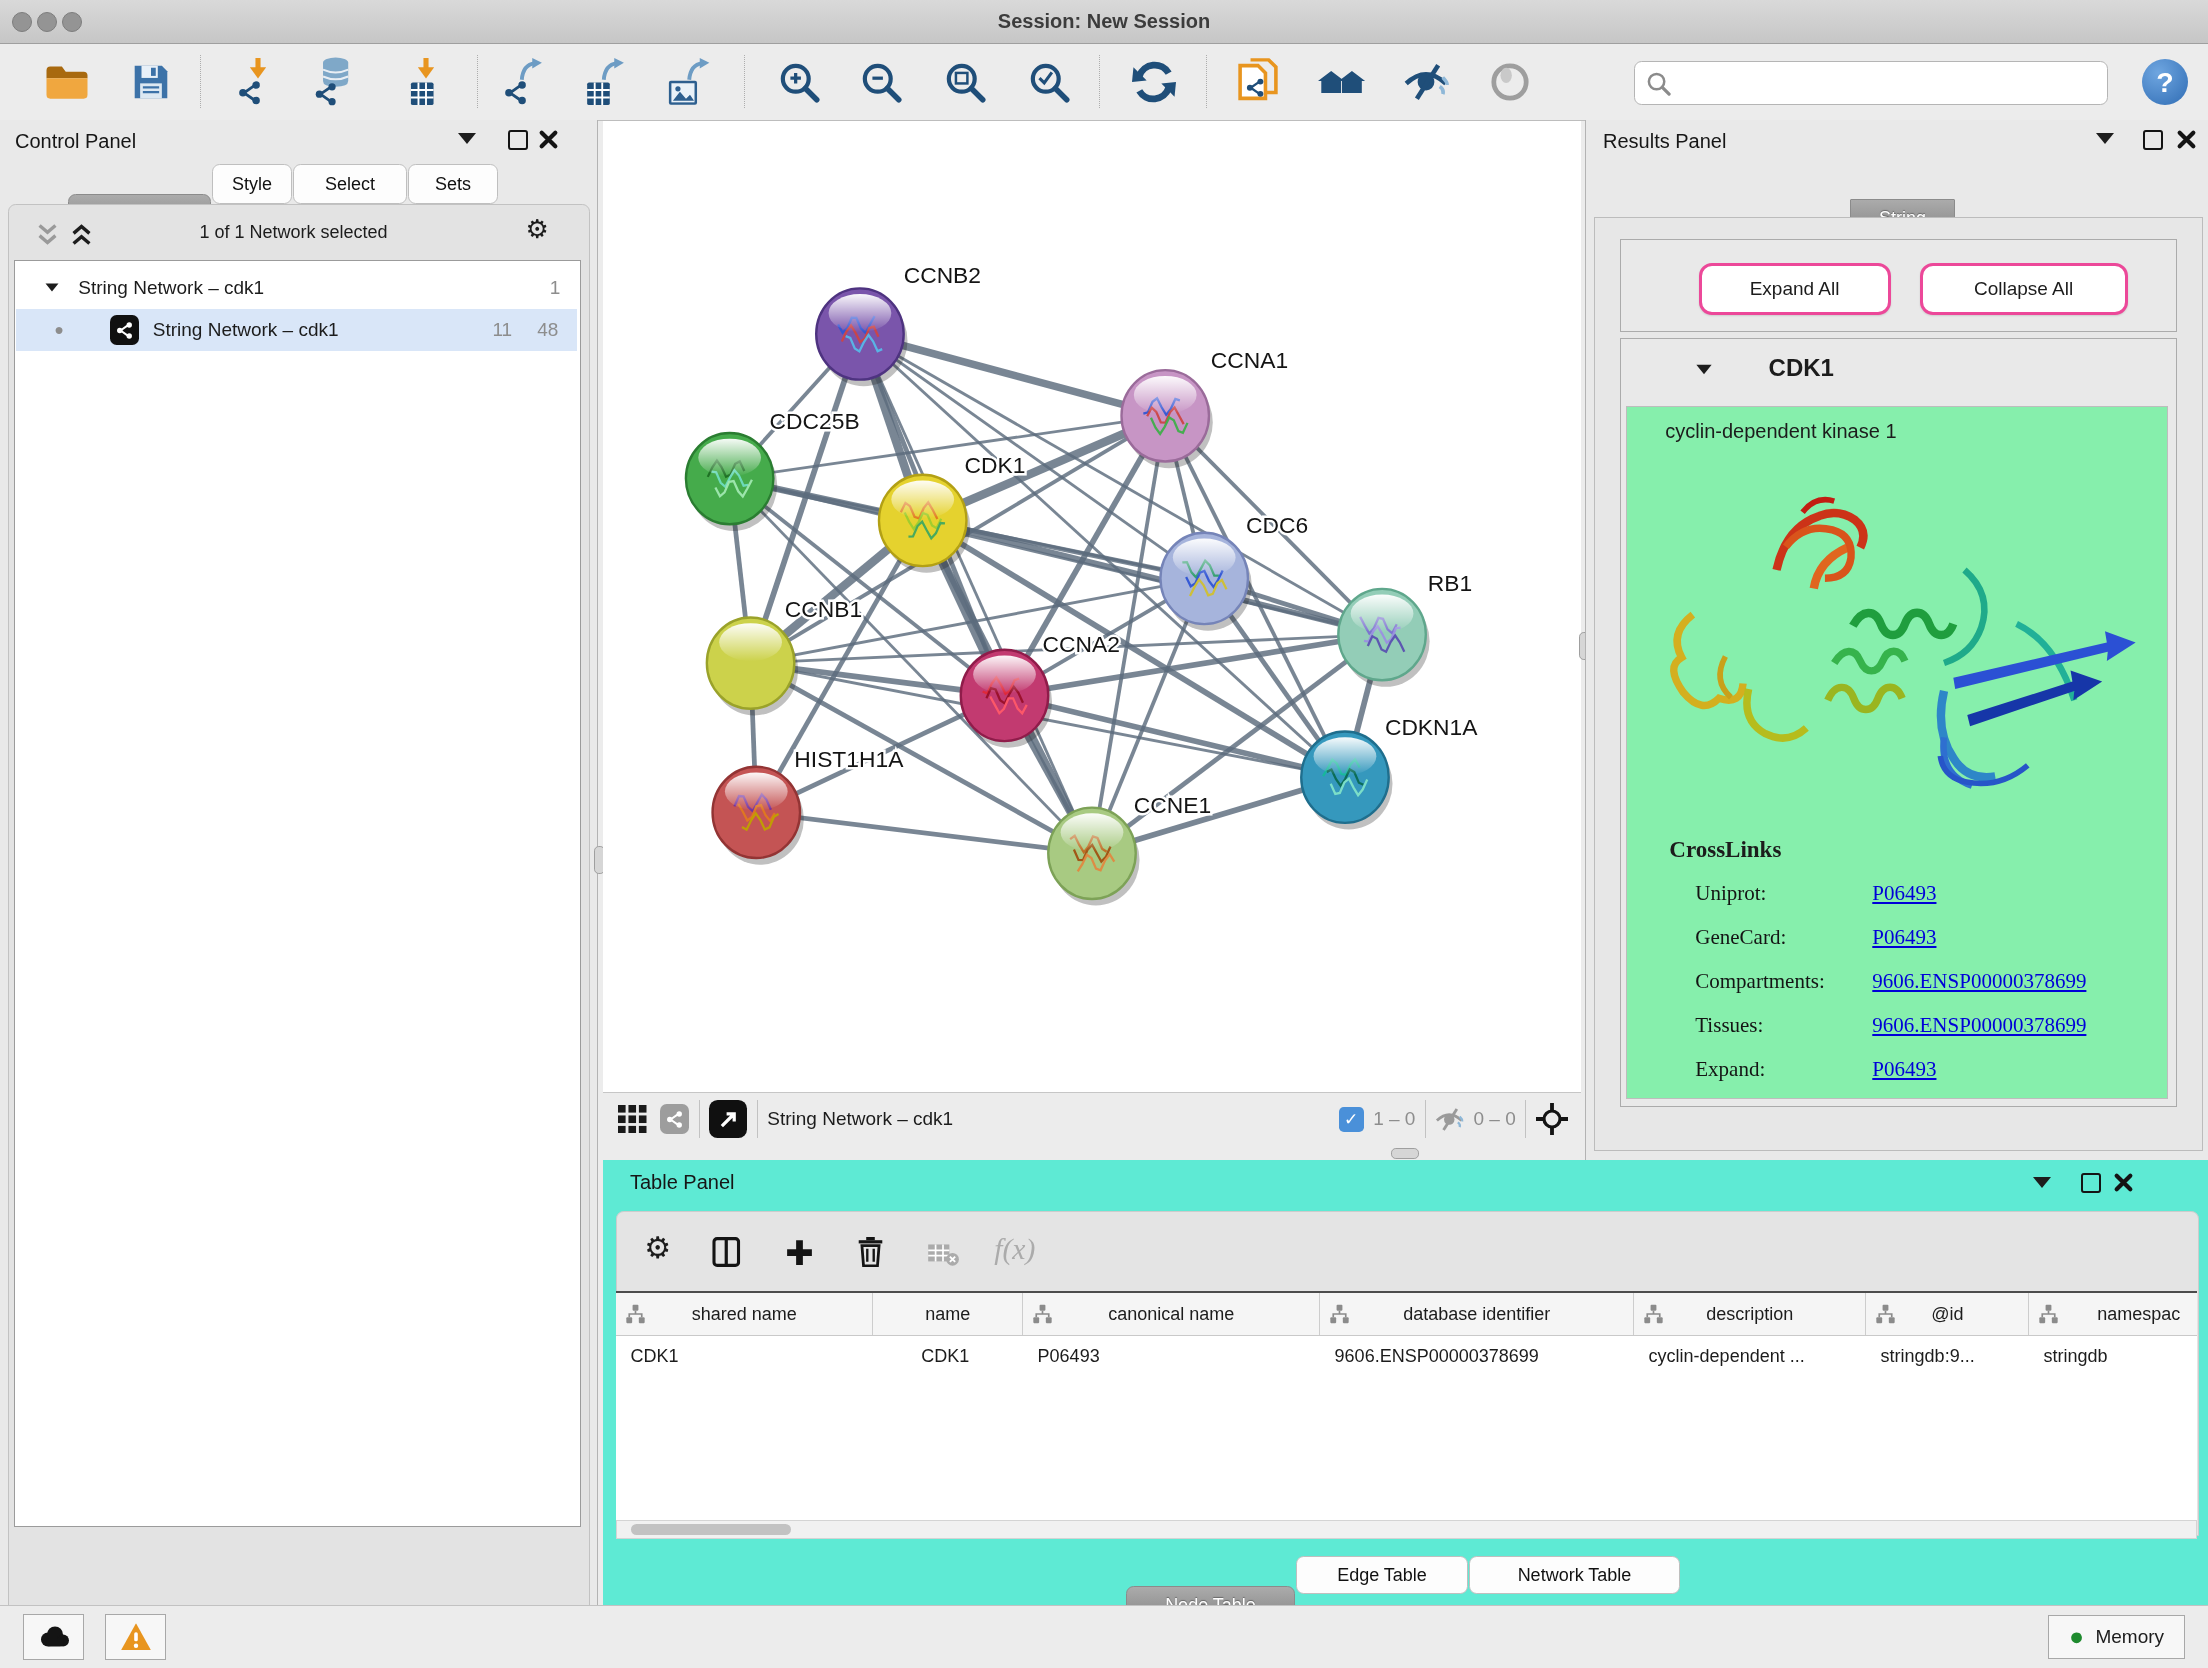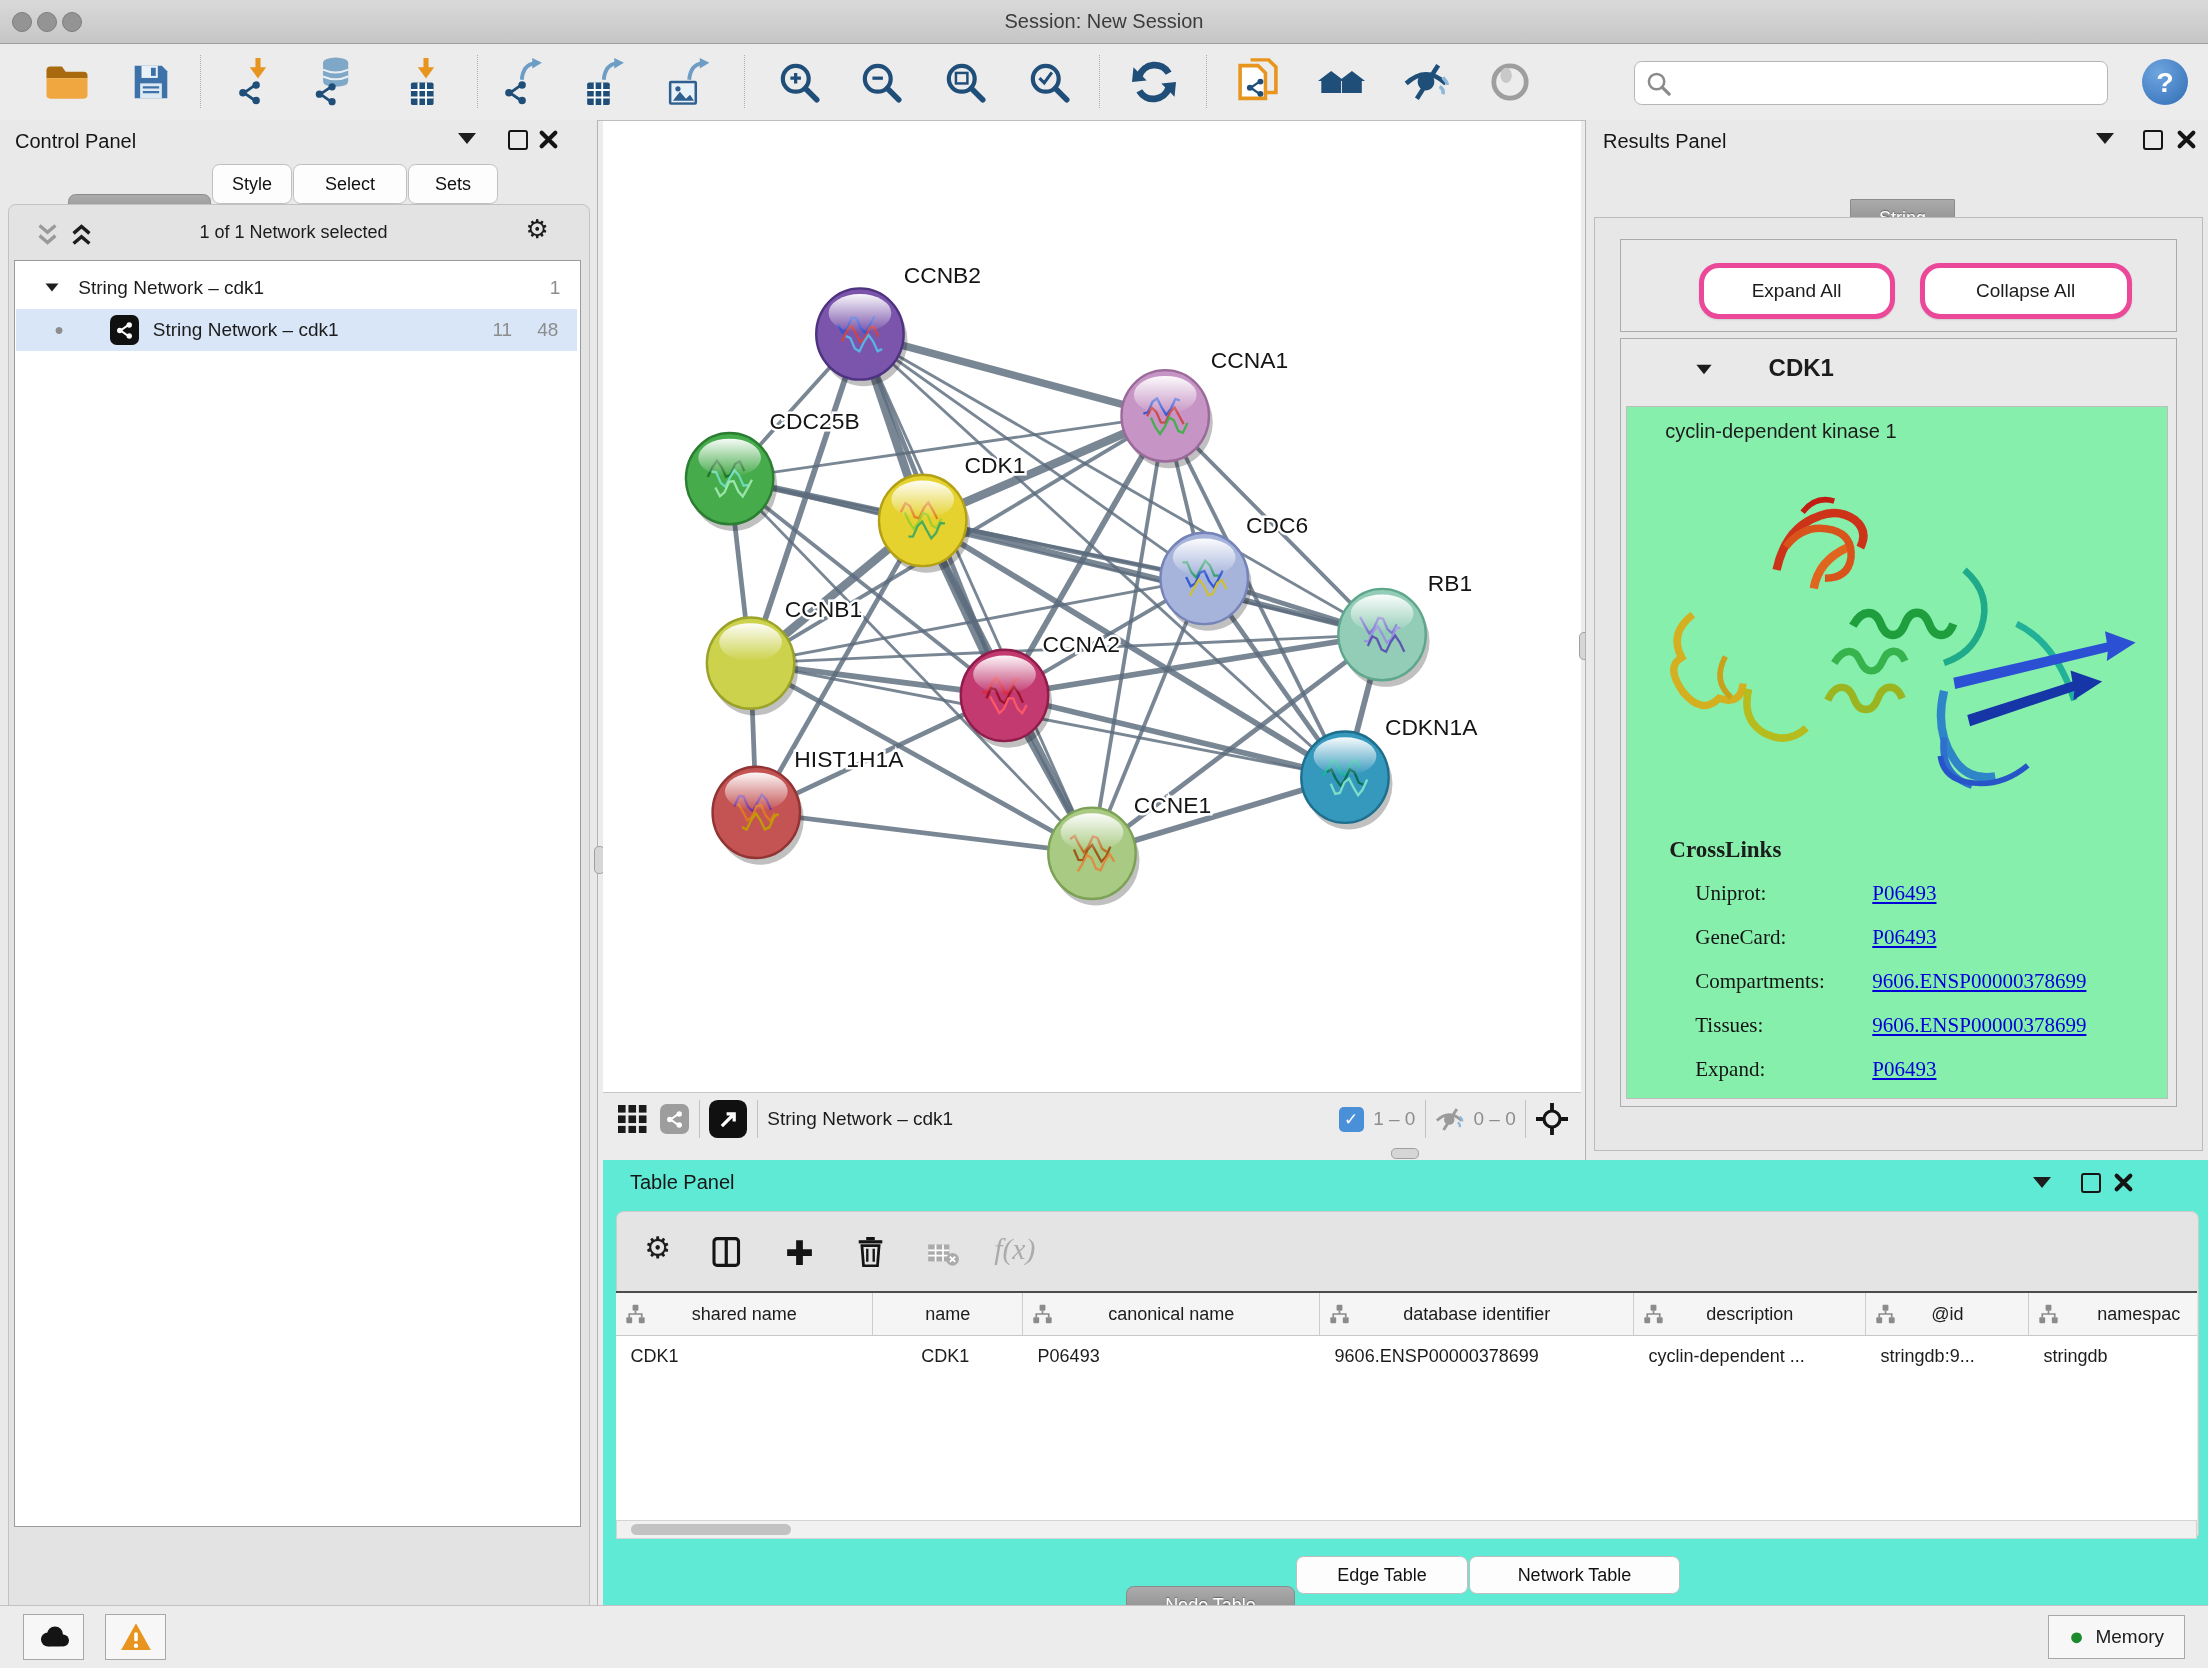--- a/index.html
+++ b/index.html
@@ -1,21 +1,21 @@
 <!DOCTYPE html>
 <html style="font-size:15px"><head>
 <meta charset="utf-8">
 <style>
   html,body{margin:0;padding:0;background:#bfbfbf;}
   #app{position:relative;width:2208px;height:1668px;background:#ececec;overflow:hidden;
        font-family:"Liberation Sans","DejaVu Sans",sans-serif;color:#1c1c1c;}
   .abs{position:absolute;}
   
   #titlebar{left:0;top:0;width:2208px;height:43px;background:linear-gradient(#d9d9d9,#c6c6c6);
-            border-bottom:1px solid #9f9f9f;}
+            border-bottom:1px solid #9f9f9f;font-weight:bold;}
   .tlight{position:absolute;top:12.4px;width:18px;height:18px;border-radius:50%;
           background:#949494;border:1px solid #7d7d7d;}
   #wintitle{position:absolute;left:0;right:0;top:9.5px;text-align:center;font-size:20px;color:#3c3c3c;}
   
   #toolbar{left:0;top:44px;width:2208px;height:76px;background:#ececec;border-bottom:1px solid #bdbdbd;}
   .tbtn{position:absolute;top:13.3px;width:53px;height:49px;display:flex;align-items:center;justify-content:center;}
   .tsep{position:absolute;top:11.4px;width:0;height:53px;border-left:1.9px dotted #adadad;}
   #searchbox{position:absolute;left:1634px;top:17px;width:472px;height:42px;background:#fff;
              border:1px solid #b5b5b5;border-radius:7.6px;}
   #searchbox input{position:absolute;left:42px;top:3.8px;width:418px;height:30px;border:none;outline:none;
@@ -49,21 +49,21 @@
           stroke:#ffffff;stroke-width:5px;paint-order:stroke;}
   .chkbox{width:25px;height:25px;border-radius:4.8px;background:#4a90d9;display:flex;align-items:center;
           justify-content:center;color:#fff;font-size:17px;}
   
   .knob{background:#d6d6d6;border:1px solid #9f9f9f;border-radius:4.8px;}
   
   #resultspanel{left:1585px;top:120px;width:624px;height:1041px;background:#e9e9e9;border-left:1px solid #b3b3b3;}
   #res-box{position:absolute;left:7.6px;top:97px;width:607px;height:932px;background:#e7e7e7;
            border:1px solid #bcbcbc;}
   #btnrow{position:absolute;left:25px;top:21px;width:555px;height:91px;background:#e9e9e9;border:1px solid #ababab;}
-  .pushbtn{position:absolute;top:23px;height:46px;background:#fff;border:5px solid #ec4899;border-radius:20px;
+  .pushbtn{position:absolute;top:23px;height:46px;background:#fff;border:3px solid #ec4899;border-radius:13px;
            font-size:19px;display:flex;align-items:center;justify-content:center;box-shadow:0 1px 1.9px rgba(0,0,0,.12);}
   #cdk1box{position:absolute;left:25px;top:120px;width:555px;height:767px;background:#e9e9e9;border:1px solid #ababab;}
   #cdk1inner{position:absolute;left:5.7px;top:67px;width:540px;height:691px;background:#86efac;border:1px solid #bdbdbd;}
   .serif{font-family:"Liberation Serif","DejaVu Serif",serif;}
   .xlrow{display:flex;height:44px;align-items:center;}
   .xllabel{width:177px;font-size:21px;color:#141414;}
   .xlval{font-size:21px;color:#0000d8;text-decoration:underline;}
   
   #tablepanel{left:603px;top:1160px;width:1605px;height:445px;background:#5eead4;}
   #tp-box{position:absolute;left:13.3px;top:51px;width:1581px;height:323px;background:#e4e4e4;

